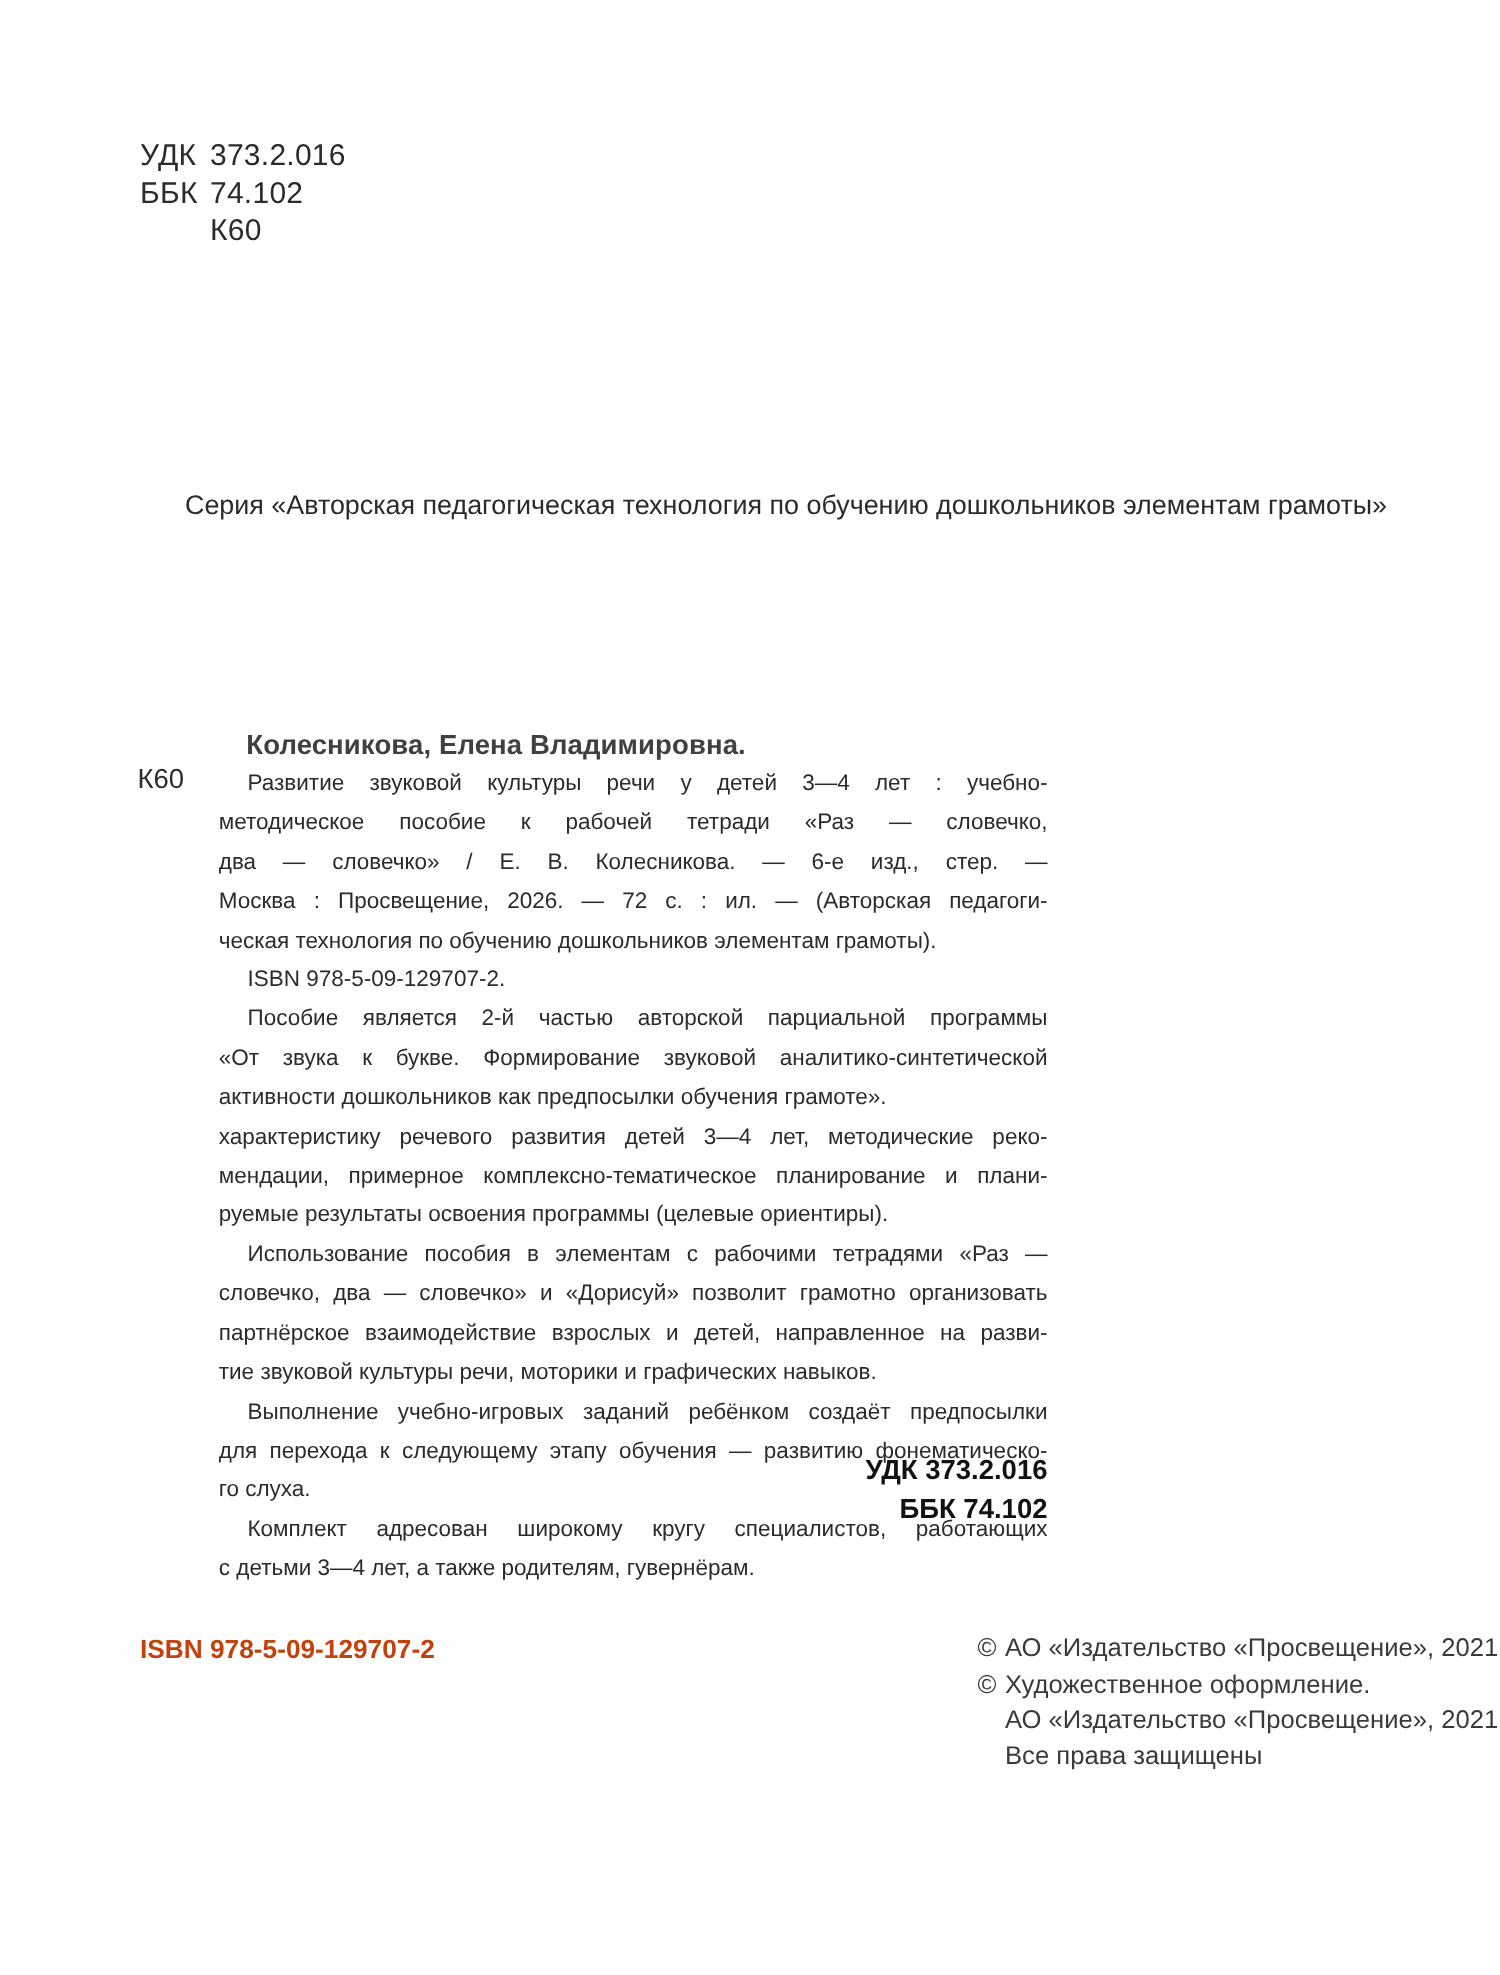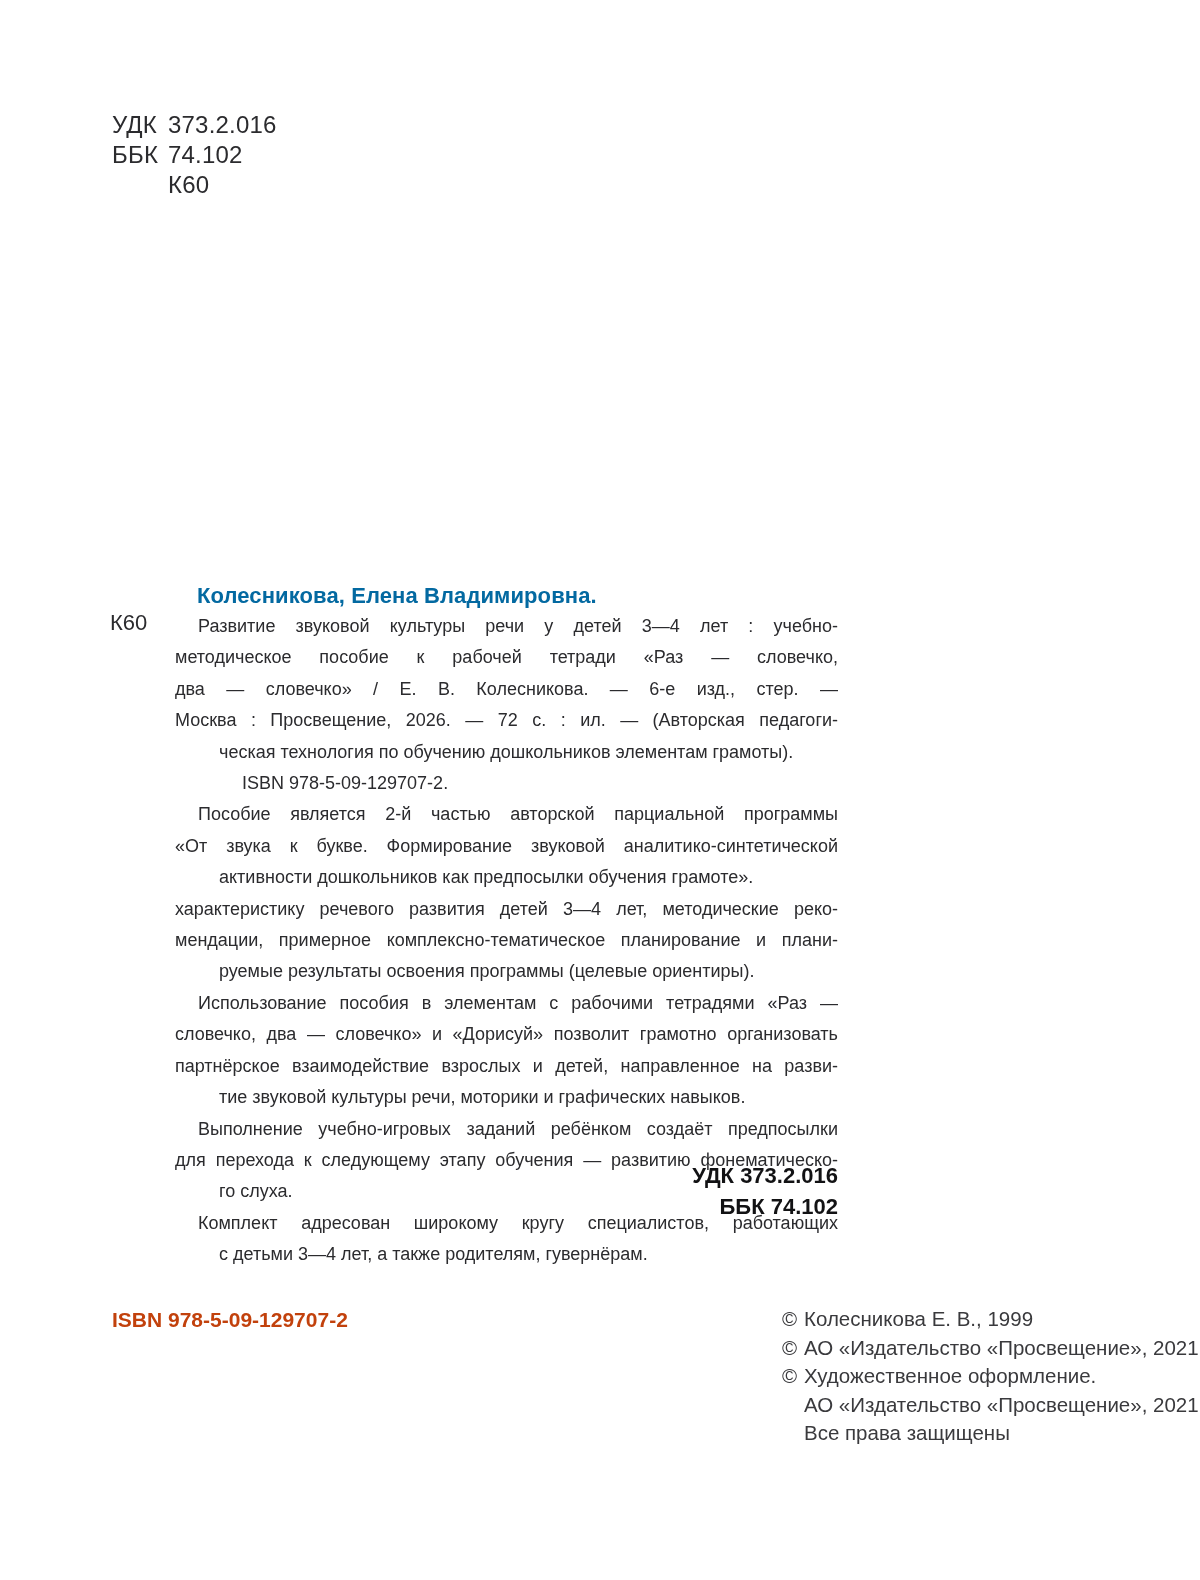--- a/index.html
+++ b/index.html
@@ -65,21 +65,21 @@
     left: -65px;
     top: 27px;
     font-size: 22px;
     line-height: 31px;
     color: #2b2b2e;
   }
   .author-line {
     font-size: 22px;
     line-height: 31px;
     font-weight: bold;
-    color: #0369a1;
+    color: #404040;
     margin: 0 0 0 22px;
     letter-spacing: 0.1px;
   }
   .record p {
     margin: 0;
     font-size: 18px;
     line-height: 31.4px;
     color: #2b2b2e;
     text-align: justify;
     text-justify: inter-word;
@@ -92,21 +92,20 @@
   
   .jline {
     display: block;
     text-align: justify;
     text-align-last: justify;
     white-space: nowrap;
   }
   .jline.last {
     text-align-last: left;
     text-align: center;
-    margin-left: 44px;
   }
 
   
   .codes-right {
     position: absolute;
     left: 175px;
     top: 1160px;
     width: 663px;
     text-align: right;
     font-size: 22px;
@@ -154,20 +153,21 @@
 <body>
 
 <div class="page">
 
   <div class="classification">
     <span class="row"><span class="lbl">УДК</span><span>373.2.016</span></span>
     <span class="row"><span class="lbl">ББК</span><span>74.102</span></span>
     <span class="row indented"><span class="lbl">ББК</span><span>К60</span></span>
   </div>
 
+  <div class="series-line">Серия «Авторская педагогическая технология по обучению дошкольников элементам грамоты»</div>
 
   <div class="record">
     <div class="record-shelfmark">К60</div>
 
     <div class="author-line">Колесникова, Елена Владимировна.</div>
 
     <p>
       <span class="jline" style="text-indent:23px;">Развитие звуковой культуры речи у детей 3—4 лет : учебно-</span>
       <span class="jline">методическое пособие к рабочей тетради «Раз — словечко,</span>
       <span class="jline">два — словечко» / Е. В. Колесникова. — 6-е изд., стер. —</span>
@@ -211,20 +211,19 @@
   </div>
 
   <div class="codes-right">
     <span>УДК 373.2.016</span>
     <span>ББК 74.102</span>
   </div>
 
   <div class="isbn-footer">ISBN 978-5-09-129707-2</div>
 
   <div class="copyright">
-    <span class="cline"><span class="mark">©</span><span>Колесникова Е. В., 1999</span></span>
     <span class="cline"><span class="mark">©</span><span>АО «Издательство «Просвещение», 2021</span></span>
     <span class="cline"><span class="mark">©</span><span>Художественное оформление.</span></span>
     <span class="cline cont"><span class="mark">©</span><span>АО «Издательство «Просвещение», 2021</span></span>
     <span class="cline cont"><span class="mark">©</span><span>Все права защищены</span></span>
   </div>
 
 </div>
 
 </body></html>

